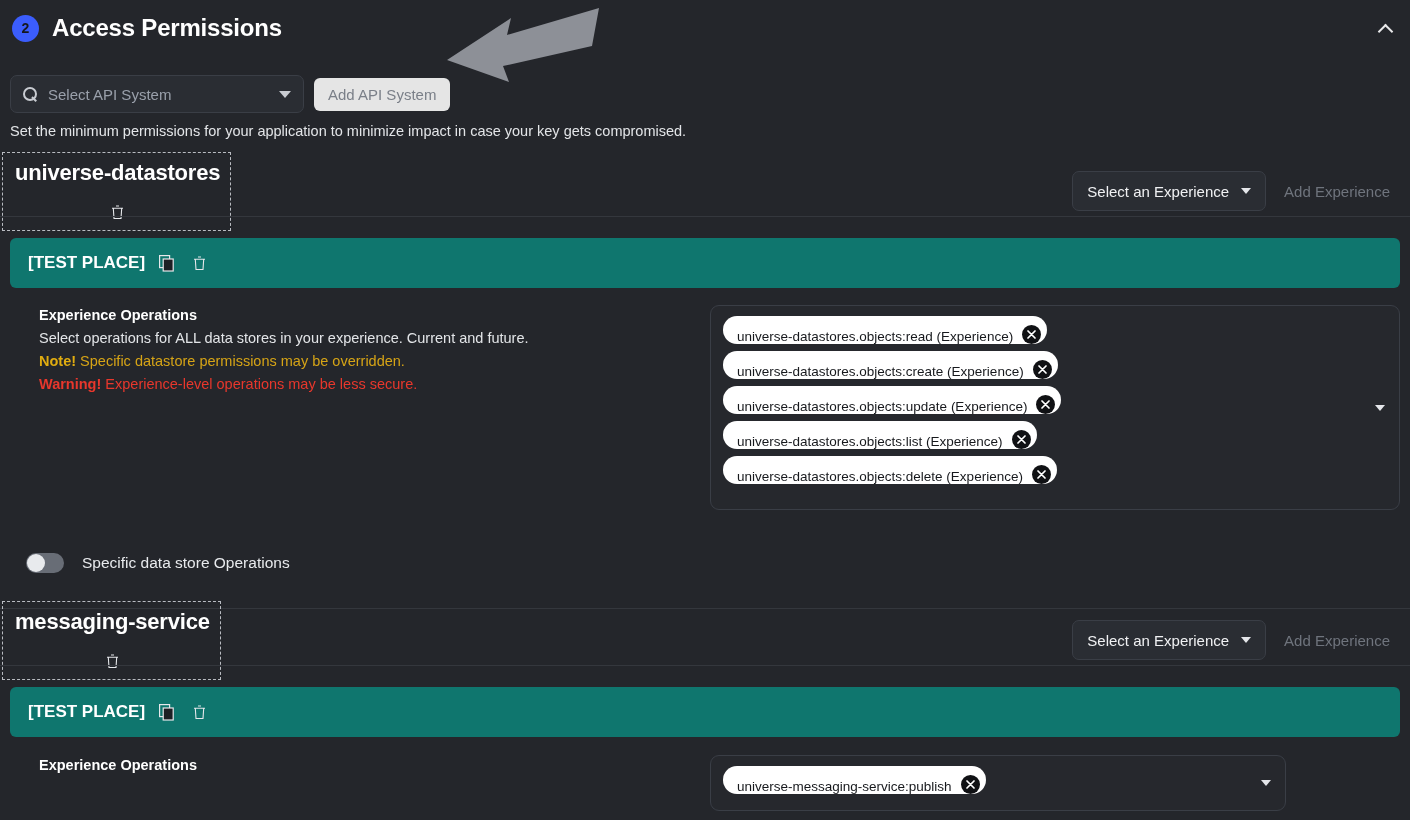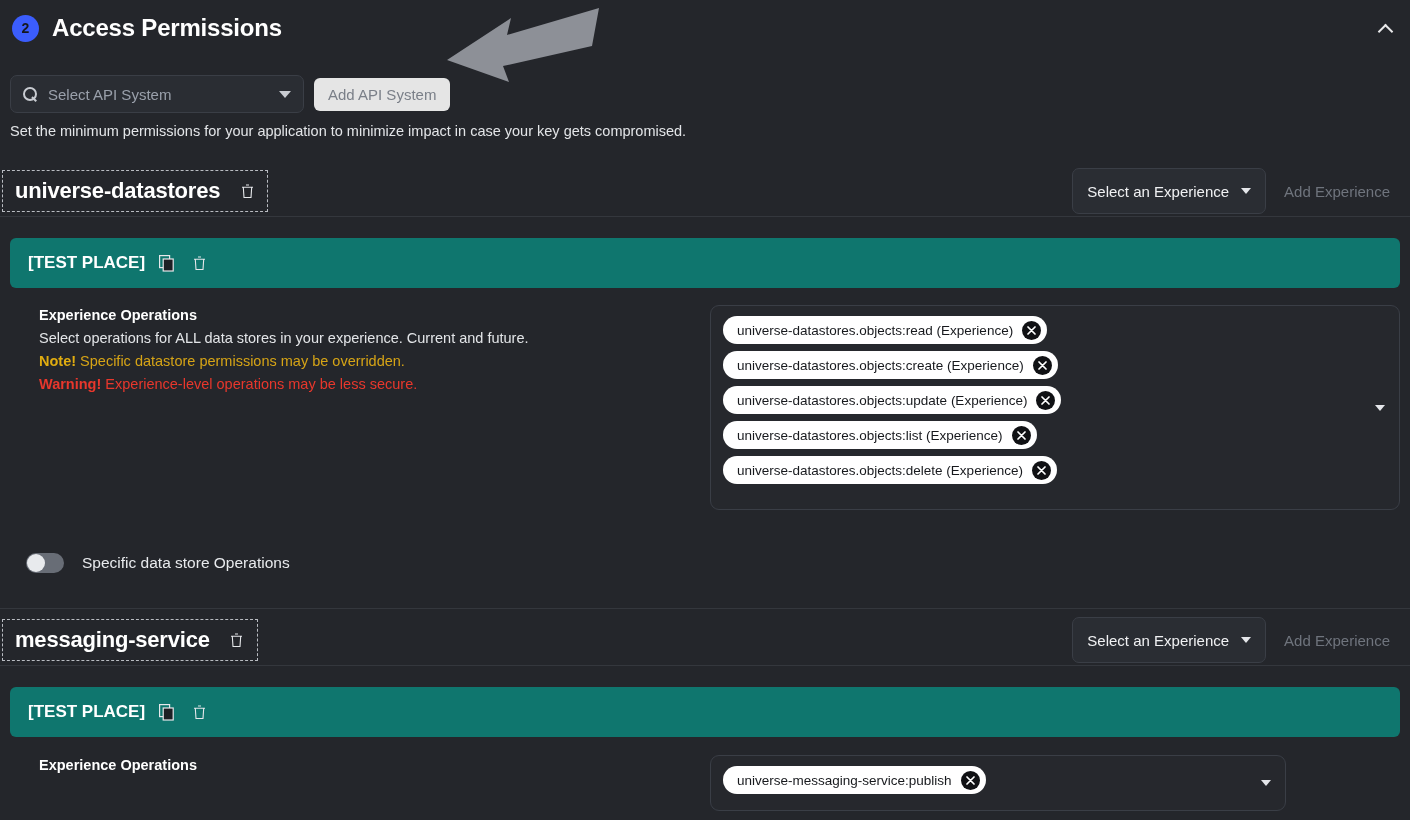--- a/index.html
+++ b/index.html
@@ -88,31 +88,31 @@
   }
 
   
   .svc-row {
     position: absolute; left: 0; width: 1410px; height: 56px;
     display: flex; align-items: center;
   }
   .svc-name-box {
     margin-left: 2px; padding: 7px 10px 7px 12px;
     border: 1.5px dashed #b9bcc2;
-    display: flex; align-items: center; gap: 17px;
+    display: flex; align-items: center; gap: 17px; flex-direction: column;
   }
   .svc-name {
     font-size: 22px; font-weight: bold; color: #ffffff; letter-spacing: -0.2px;
   }
   .exp-controls {
     position: absolute; right: 10px; top: 50%; transform: translateY(-50%);
     display: flex; align-items: center; gap: 8px;
   }
   .exp-select {
-    height: 46px; padding: 0 14px;
+    height: 40px; padding: 0 14px;
     background: #2a2d33; border: 1px solid #3a3e46; border-radius: 7px;
     display: flex; align-items: center; gap: 12px; cursor: pointer;
   }
   .exp-select-label { font-size: 15px; color: #f0f1f3; }
   .caret-small {
     width: 0; height: 0;
     border-left: 5px solid transparent; border-right: 5px solid transparent;
     border-top: 6px solid #e4e6ea;
   }
   .add-exp-btn {
@@ -141,21 +141,21 @@
   .ops-warn b { color: #e8372c; }
 
   .chips-box {
     position: absolute;
     background: #26282d; border: 1px solid #3a3e46; border-radius: 9px;
     padding: 10px 12px;
   }
   .chips-wrap { display: flex; flex-direction: column; align-items: flex-start; gap: 7px; }
   .chip {
     height: 28px; background: #ffffff; border-radius: 14px;
-    display: inline-flex; align-items: center; gap: 9px;
+    display: inline-flex; align-items: flex-end; gap: 9px;
     padding: 0 6px 0 14px;
   }
   .chip-label { font-size: 13.5px; color: #17191d; font-weight: 500; white-space: nowrap; }
   .chip-x {
     width: 19px; height: 19px; border-radius: 50%; background: #101114;
     display: flex; align-items: center; justify-content: center;
     cursor: pointer; flex: none;
   }
   .box-caret {
     position: absolute; right: 14px; top: 50%; transform: translateY(-50%);

